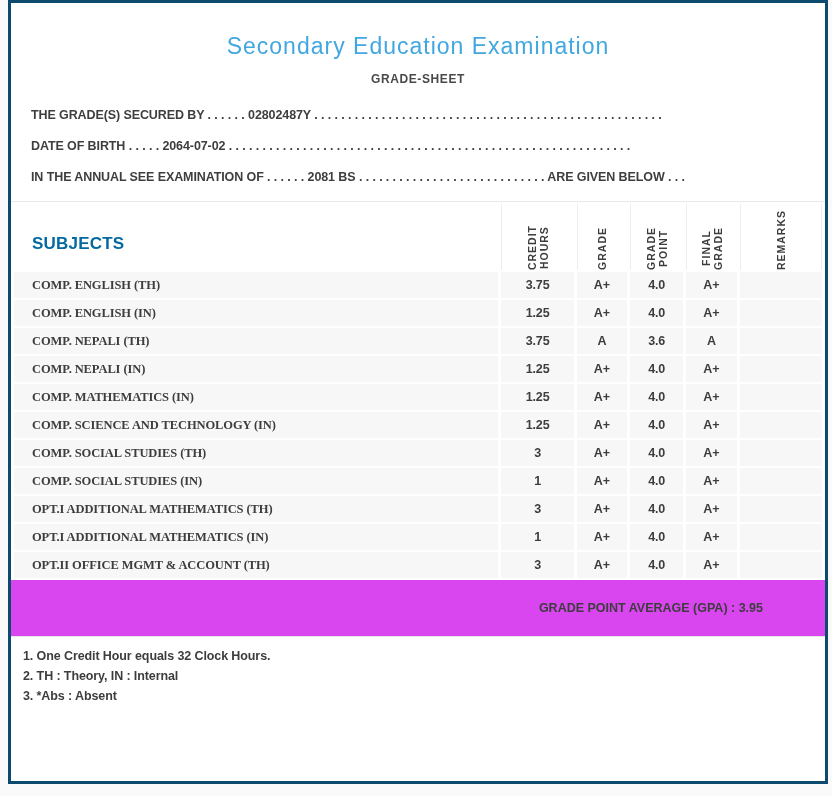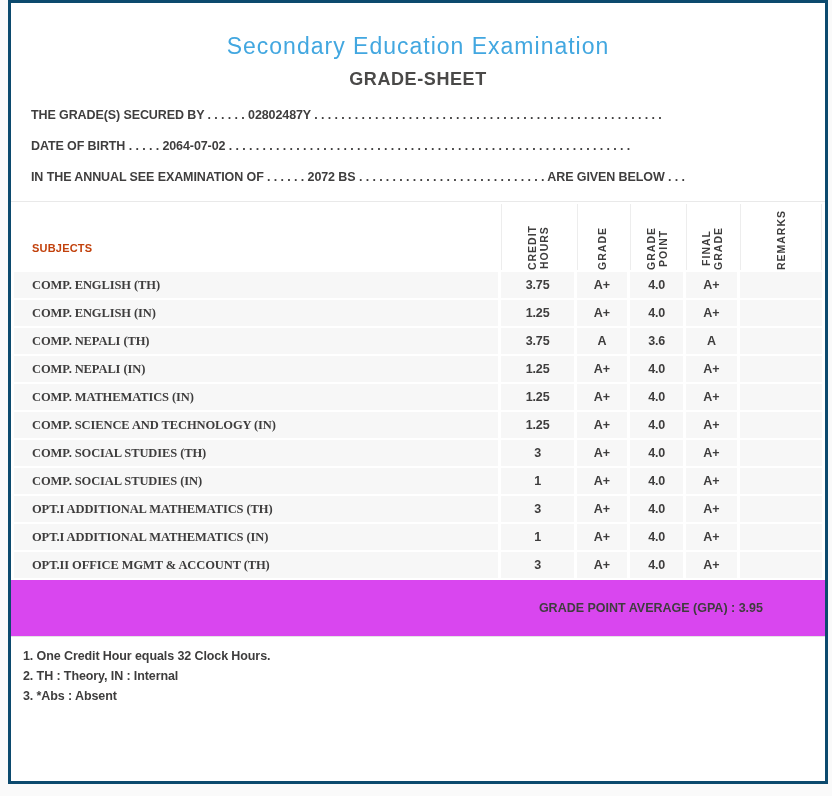--- a/index.html
+++ b/index.html
@@ -23,21 +23,21 @@
   .doc-header { padding-top: 30px; text-align: center; }
   .doc-title {
     font-size: 23px;
     font-weight: 400;
     letter-spacing: 1px;
     color: #42a7e0;
     line-height: 26px;
   }
   .doc-subtitle {
     margin-top: 12px;
-    font-size: 18px;
+    font-size: 12px;
     font-weight: 700;
     letter-spacing: 0.6px;
     color: #4a4948;
     line-height: 17px;
   }
   
   .info { margin: 20px 20px 0 20px; }
   .info-line {
     white-space: nowrap;
     overflow: hidden;
@@ -72,22 +72,22 @@
     font-weight: 700;
     padding: 0;
     vertical-align: bottom;
     background: transparent;
   }
   thead th.th-v { border-left: 1px solid #ededed; }
   thead th.th-remarks { border-right: 1px solid #ededed; }
   .th-sub {
     text-align: left;
     padding: 0 0 16px 18px;
-    font-size: 11px;
-    color: #c2410c;
+    font-size: 17px;
+    color: #0369a1;
     letter-spacing: 0.2px;
     height: 50px;
   }
   .vwrap {
     height: 50px;
     display: flex;
     align-items: flex-end;
     justify-content: center;
     overflow: visible;
   }
@@ -155,21 +155,21 @@
     </div>
     <div class="info-line">
       <span>DATE OF BIRTH</span>
       <span>. . . . .</span>
       <span>2064-07-02</span>
       <span>. . . . . . . . . . . . . . . . . . . . . . . . . . . . . . . . . . . . . . . . . . . . . . . . . . . . . . . . . . . .</span>
     </div>
     <div class="info-line">
       <span>IN THE ANNUAL SEE EXAMINATION OF</span>
       <span>. . . . . .</span>
-      <span>2072 BS</span>
+      <span>2081 BS</span>
       <span>. . . . . . . . . . . . . . . . . . . . . . . . . . . .</span>
       <span>ARE GIVEN BELOW</span>
       <span>. . .</span>
     </div>
   </div>
 
   <div class="table-wrap">
     <table class="grades">
       <colgroup>
         <col class="c-sub">

